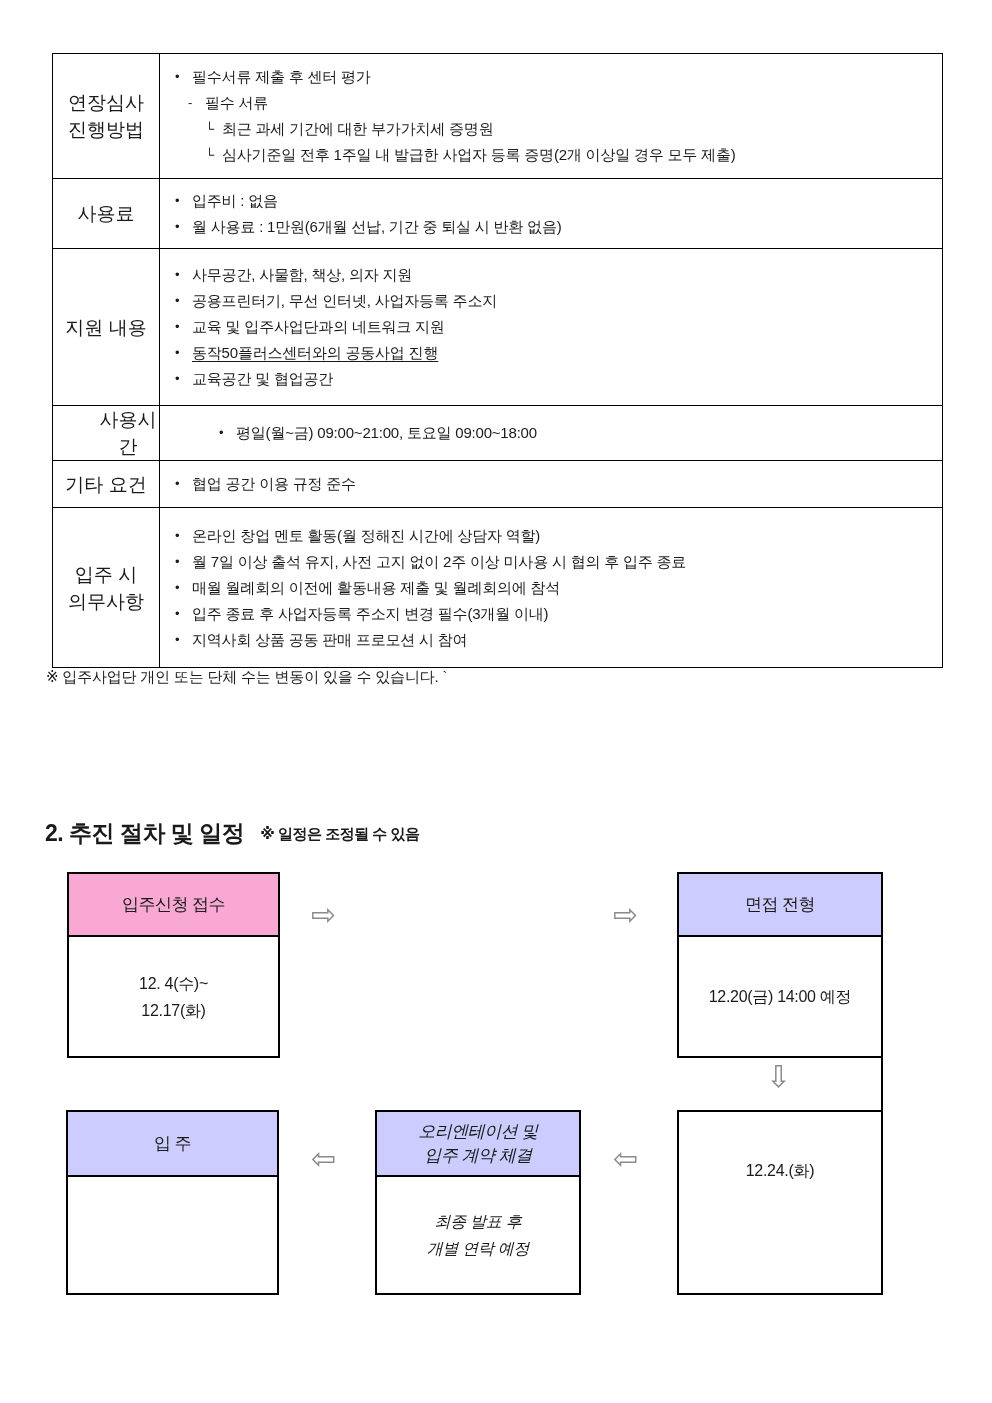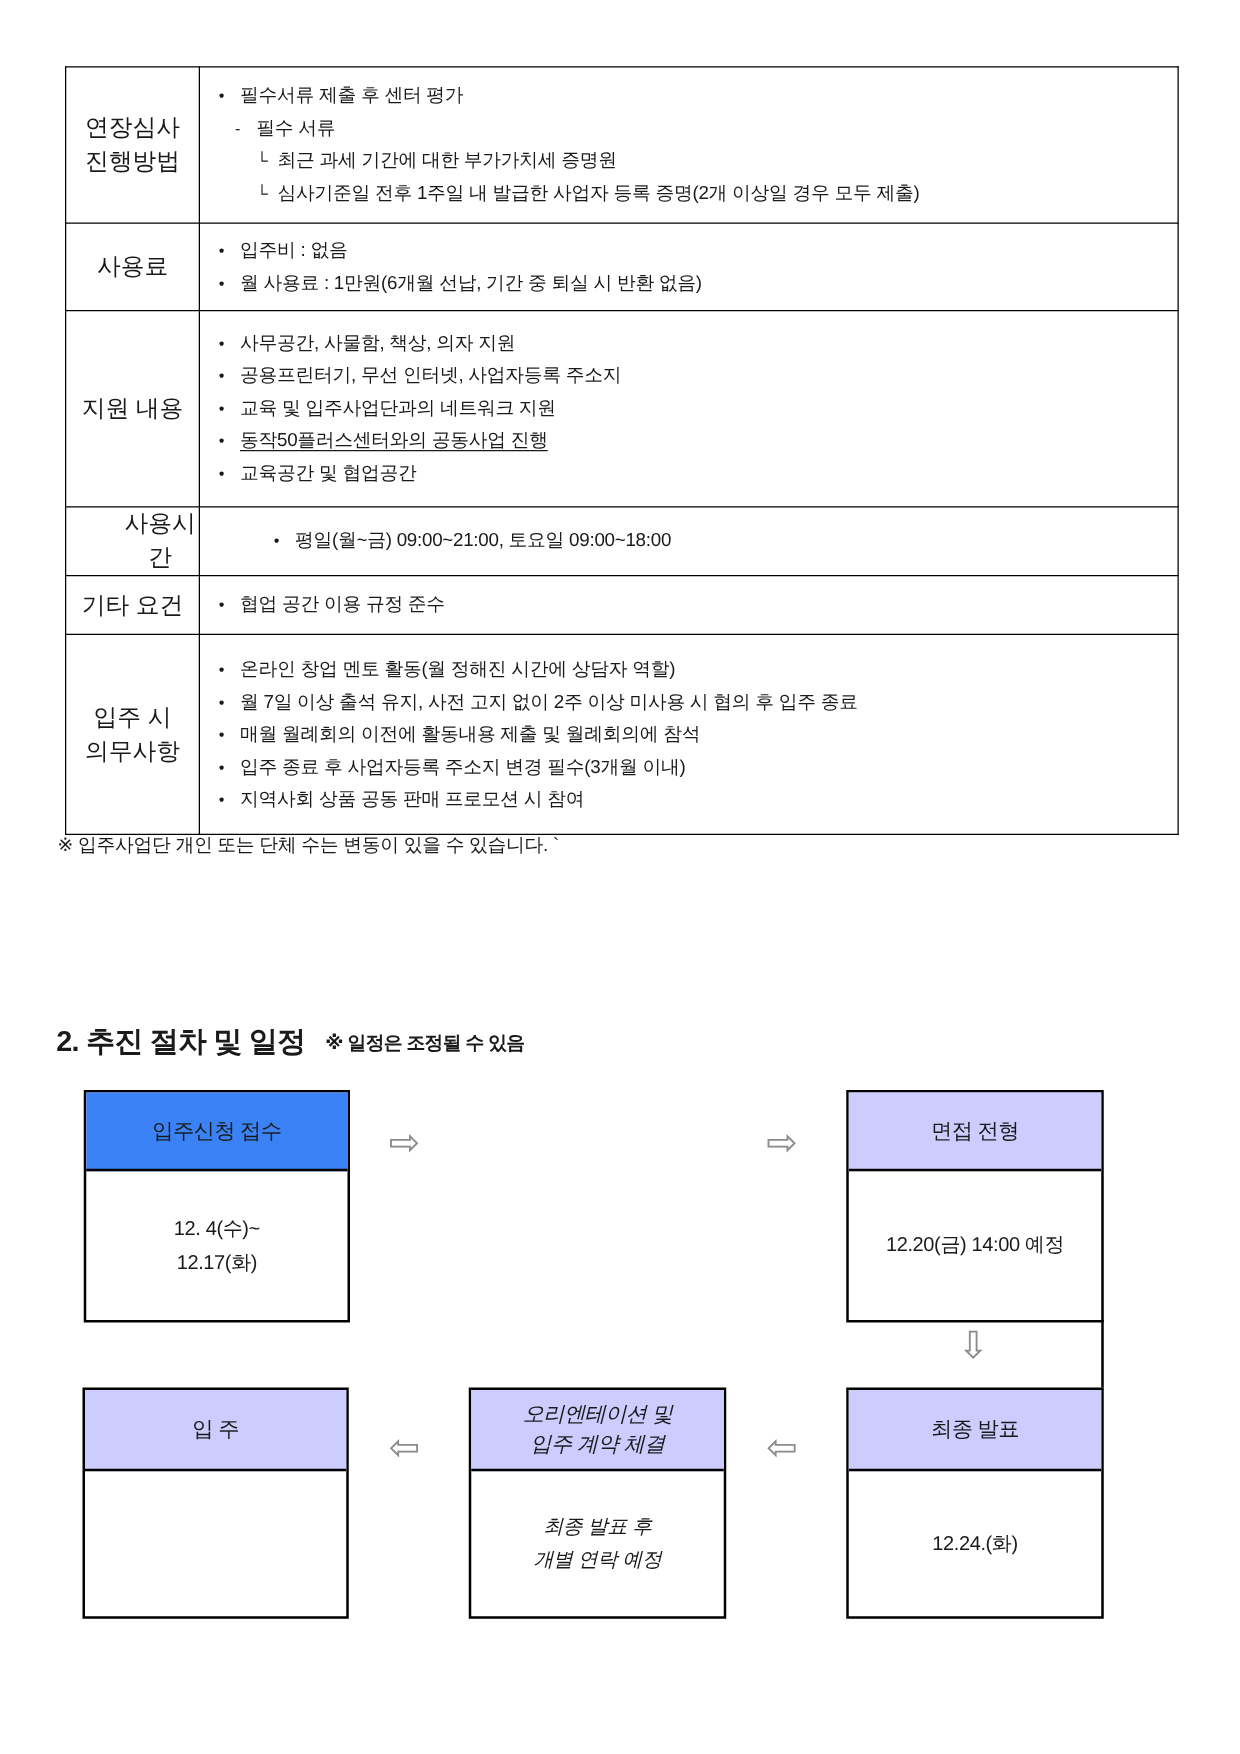--- a/index.html
+++ b/index.html
@@ -182,36 +182,35 @@
 
   <div class="notes">
     <div class="note">※ 입주사업단 개인 또는 단체 수는 변동이 있을 수 있습니다. `</div>
   </div>
 
   <div class="section-title">
     <span>2. 추진 절차 및 일정</span><span class="section-note">※ 일정은 조정될 수 있음</span>
   </div>
 
   <div class="flow-box b1">
-    <div class="flow-head" style="background: #3b82f6;">입주신청 접수</div>
+    <div class="flow-head" style="background: #f9a8d4;">입주신청 접수</div>
     <div class="flow-body">12. 4(수)~
 12.17(화)</div>
   </div>
   <div class="flow-arrow a1">⇨</div>
   <div class="flow-arrow a2">⇨</div>
   <div class="flow-box b3">
     <div class="flow-head" style="background: rgb(204, 204, 255);">면접 전형</div>
     <div class="flow-body">12.20(금) 14:00 예정</div>
   </div>
 
   <div class="bridge-line"></div>
   <div class="flow-arrow a3">⇩</div>
 
   <div class="flow-box b4">
-    <div class="flow-head" style="background: rgb(204, 204, 255);">최종 발표</div>
     <div class="flow-body">12.24.(화)</div>
   </div>
   <div class="flow-arrow a4">⇦</div>
   <div class="flow-box b5">
     <div class="flow-head" style="background: rgb(204, 204, 255);">오리엔테이션 및
 입주 계약 체결</div>
     <div class="flow-body">최종 발표 후
 개별 연락 예정</div>
   </div>
   <div class="flow-arrow a5">⇦</div>

